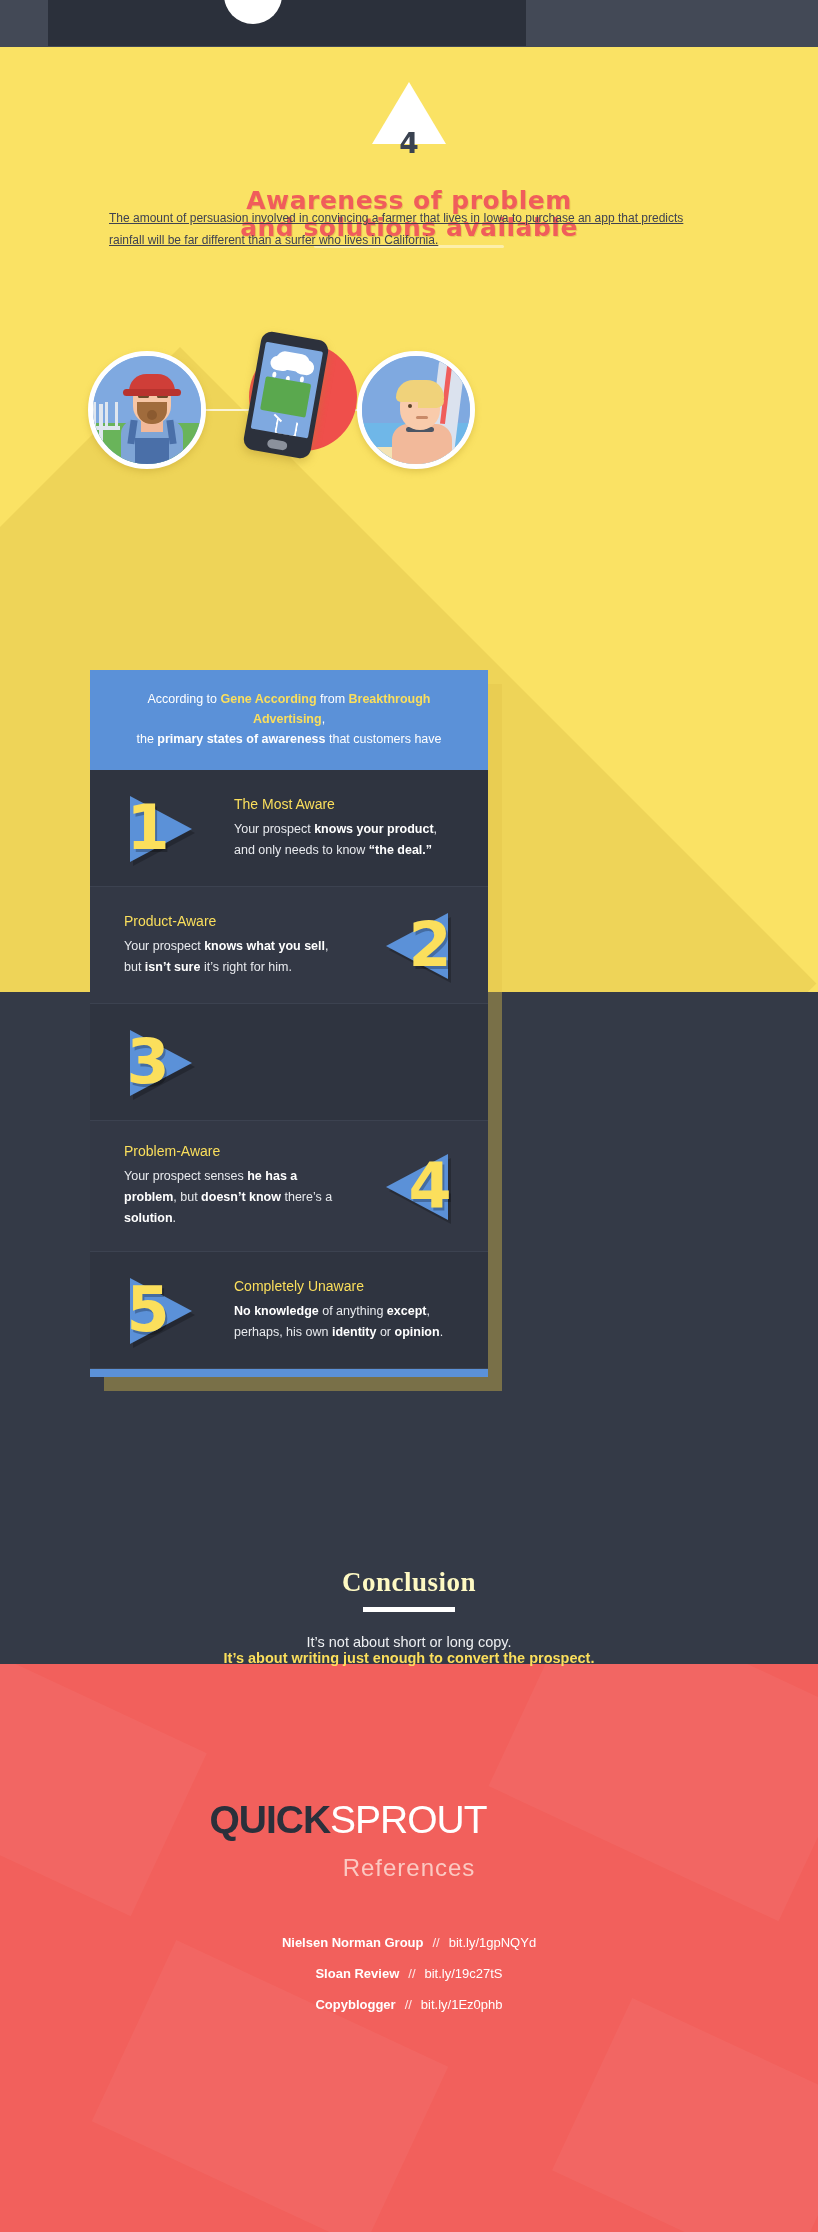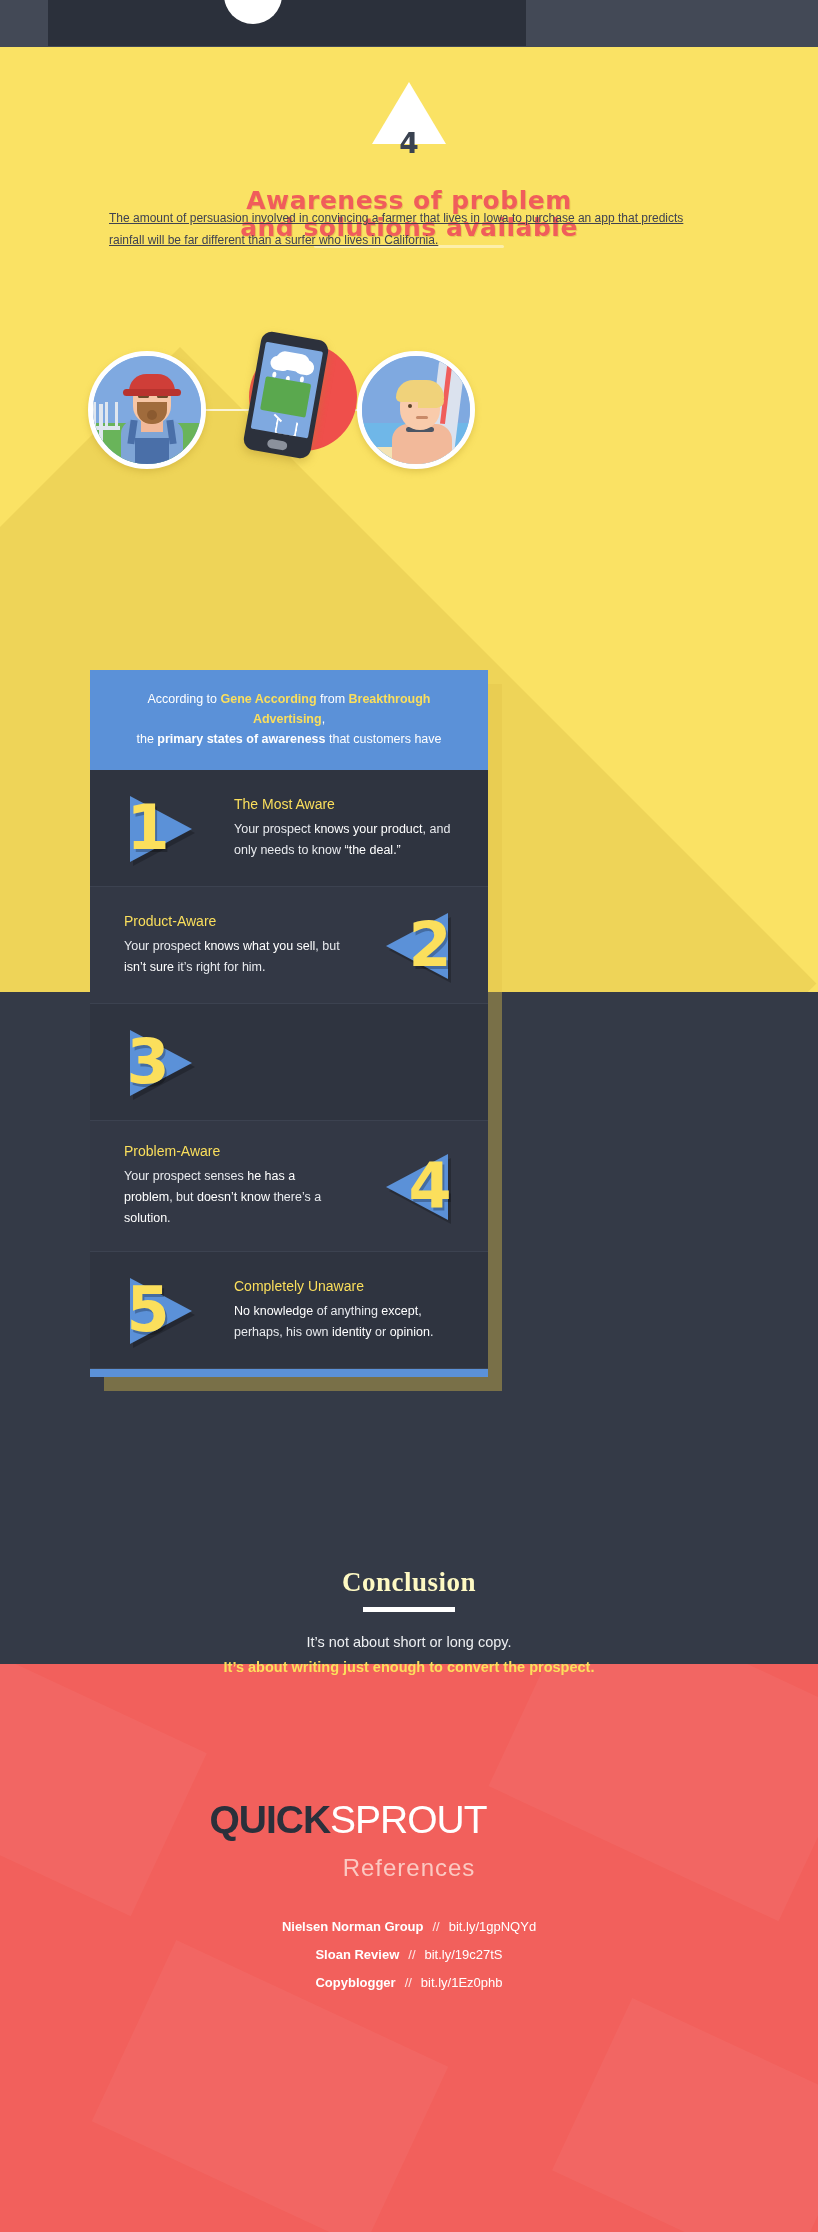--- a/index.html
+++ b/index.html
@@ -233,21 +233,21 @@
   .atext { flex: 1 1 auto; padding: 0 8px; }
   .arow.num-left  .atext { padding-left: 22px; text-align: left; }
   .arow.num-right .atext { padding-right: 22px; text-align: left; }
   .atitle {
     font-size: 14px; font-weight: normal; color: #fbdf5c;
     margin-bottom: 7px;
   }
   .abody {
     font-size: 12.5px; line-height: 21px; color: #e8eaee;
   }
-  .abody b { color: #ffffff; font-weight: normal; }
+  .abody b { color: #ffffff; font-weight: bold; }
 
   .panel-foot { height: 8px; background: #5b91d8; }
 
   
   .dark-sec {
     position: absolute; top: 992px; left: 0;
     width: 818px; height: 672px;
     background: #343a47;
     z-index: 1;
   }
@@ -255,21 +255,21 @@
   .concl-title {
     font-family: Liberation Serif, serif;
     font-weight: bold; font-size: 27px; letter-spacing: 0.5px;
     color: #fef9c3;
     margin-top: 32px;
   }
   .concl-rule {
     margin: 9px auto 0; width: 92px; height: 5px; background:#ffffff;
   }
   .concl-l1 { margin-top: 22px; font-size: 14.5px; color:#eef0f3; }
-  .concl-l2 { margin-top: 9px; font-size: 14.5px; font-weight:bold; color:#fbdf5c; }
+  .concl-l2 { font-size: 14.5px; font-weight:bold; color:#fbdf5c; }
 
   
   .red-sec {
     position: absolute; top: 1664px; left: 0;
     width: 818px; height: 568px;
     background: #f2605c;
     overflow: hidden;
   }
   .poly {
     position: absolute;
@@ -286,21 +286,21 @@
   .logo .s { color: #ffffff; font-weight: normal; }
   .refs-title {
     position: absolute; top: 190px; left: 0; width: 818px;
     text-align: center;
     font-size: 24px; color: #fbc9c2; letter-spacing: 1px;
   }
   .refs-list {
     position: absolute; top: 255px; left: 0; width: 818px;
     text-align: center;
   }
-  .ref-row { margin-bottom: 13px; font-size: 13px; color: #ffffff; }
+  .ref-row { margin-bottom: 13px; font-size: 13px; color: #ffffff; margin-top: 16px; }
   .ref-name { font-weight: bold; }
   .ref-sep { margin: 0 9px; opacity: 0.85; }
   .ref-url { font-weight: normal; }
 </style>
 </head>
 <body>
 
 <div class="page">
 
   <div class="top-strip">

